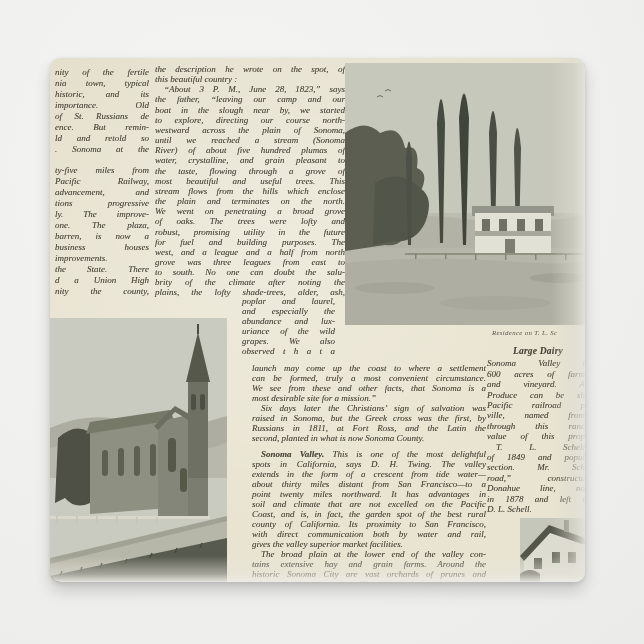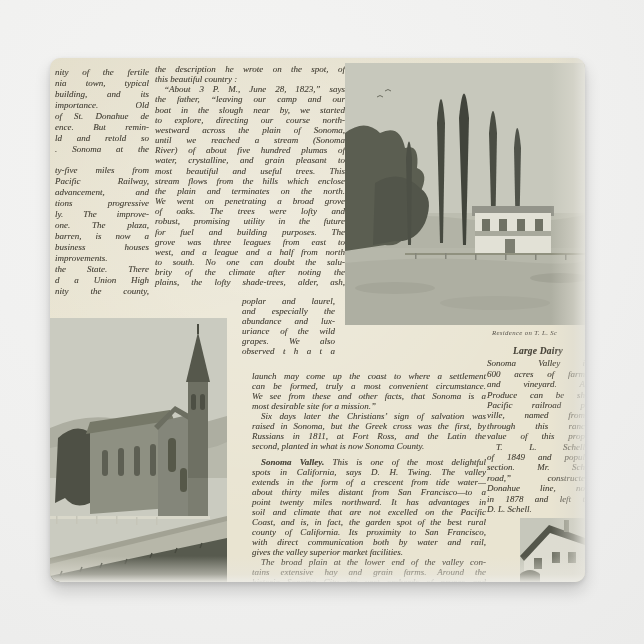--- a/index.html
+++ b/index.html
@@ -21,21 +21,21 @@
   }
   .txtcol{position:absolute;color:#4b473c;font-size:9px;
     text-shadow:0 0 0.4px rgba(75,71,60,0.45);}
   .tline{text-align:justify;text-align-last:justify;line-height:inherit;}
   .tline.end{text-align-last:left;}
   .tline.ind{text-indent:9px;}
   .col-left{left:5px;top:9px;width:94px;line-height:11px;}
   .col-left .p2{margin-top:10px;}
   .col-mid-narrow{left:105px;top:6px;width:190px;line-height:10.15px;}
   .col-mid-indent{left:192px;top:239px;width:93px;line-height:9.9px;}
-  .col-mid-wide{left:202px;top:313px;width:234px;line-height:10px;}
+  .col-mid-wide{left:202px;top:305px;width:234px;line-height:10px;}
   .col-mid-wide .para{margin:0;}
   .col-mid-wide .gap{margin-top:6px;}
   .lead{font-weight:bold;}
   .col-right{left:437px;top:288px;width:98px;line-height:10.4px;}
   .col-right .rheading{font-weight:bold;padding-left:26px;margin-bottom:2px;
     font-size:9.5px;letter-spacing:0.2px;}
   .col-right .p2{margin-top:0;}
   .photo{position:absolute;overflow:hidden;}
   .photo svg{display:block;}
   .caption{position:absolute;left:442px;top:271px;font-size:6.8px;color:#56524a;
@@ -49,23 +49,23 @@
 </style>
 </head>
 <body>
 
 <div class="magnet">
 
   <div class="txtcol col-left">
     <div class="p1">
         <div class="tline">nity of the fertile</div>
         <div class="tline">nia town, typical</div>
-        <div class="tline">building, and its</div>
+        <div class="tline">historic, and its</div>
         <div class="tline">importance.  Old</div>
-        <div class="tline">of St. Donahue de</div>
+        <div class="tline">of St. Russians de</div>
         <div class="tline">ence.  But remin-</div>
         <div class="tline">ld and retold so</div>
         <div class="tline">.  Sonoma at the</div>
       </div>
     <div class="p2">
         <div class="tline">ty-five miles from</div>
         <div class="tline">Pacific Railway,</div>
         <div class="tline">advancement, and</div>
         <div class="tline">tions progressive</div>
         <div class="tline">ly.  The improve-</div>
@@ -83,29 +83,30 @@
       <div class="tline">the description he wrote on the spot, of</div>
       <div class="tline end">this beautiful country :</div>
       <div class="tline ind">“About 3 P. M., June 28, 1823,” says</div>
       <div class="tline">the father, “leaving our camp and our</div>
       <div class="tline">boat in the slough near by, we started</div>
       <div class="tline">to explore, directing our course north-</div>
       <div class="tline">westward across the plain of Sonoma,</div>
       <div class="tline">until we reached a stream (Sonoma</div>
       <div class="tline">River) of about five hundred plumas of</div>
       <div class="tline">water, crystalline, and grain pleasant to</div>
+      <div class="tline">the taste, flowing through a grove of</div>
       <div class="tline">most beautiful and useful trees.  This</div>
       <div class="tline">stream flows from the hills which enclose</div>
       <div class="tline">the plain and terminates on the north.</div>
       <div class="tline">We went on penetrating a broad grove</div>
       <div class="tline">of oaks.  The trees were lofty and</div>
       <div class="tline">robust, promising utility in the future</div>
       <div class="tline">for fuel and building purposes.  The</div>
+      <div class="tline">west, and a league and a half from north</div>
       <div class="tline">grove was three leagues from east to</div>
-      <div class="tline">west, and a league and a half from north</div>
       <div class="tline">to south.  No one can doubt the salu-</div>
       <div class="tline">brity of the climate after noting the</div>
       <div class="tline">plains, the lofty shade-trees, alder, ash,</div>
     </div>
 
   <div class="txtcol col-mid-indent">
       <div class="tline">poplar and laurel,</div>
       <div class="tline">and especially the</div>
       <div class="tline">abundance and lux-</div>
       <div class="tline">uriance of the wild</div>

